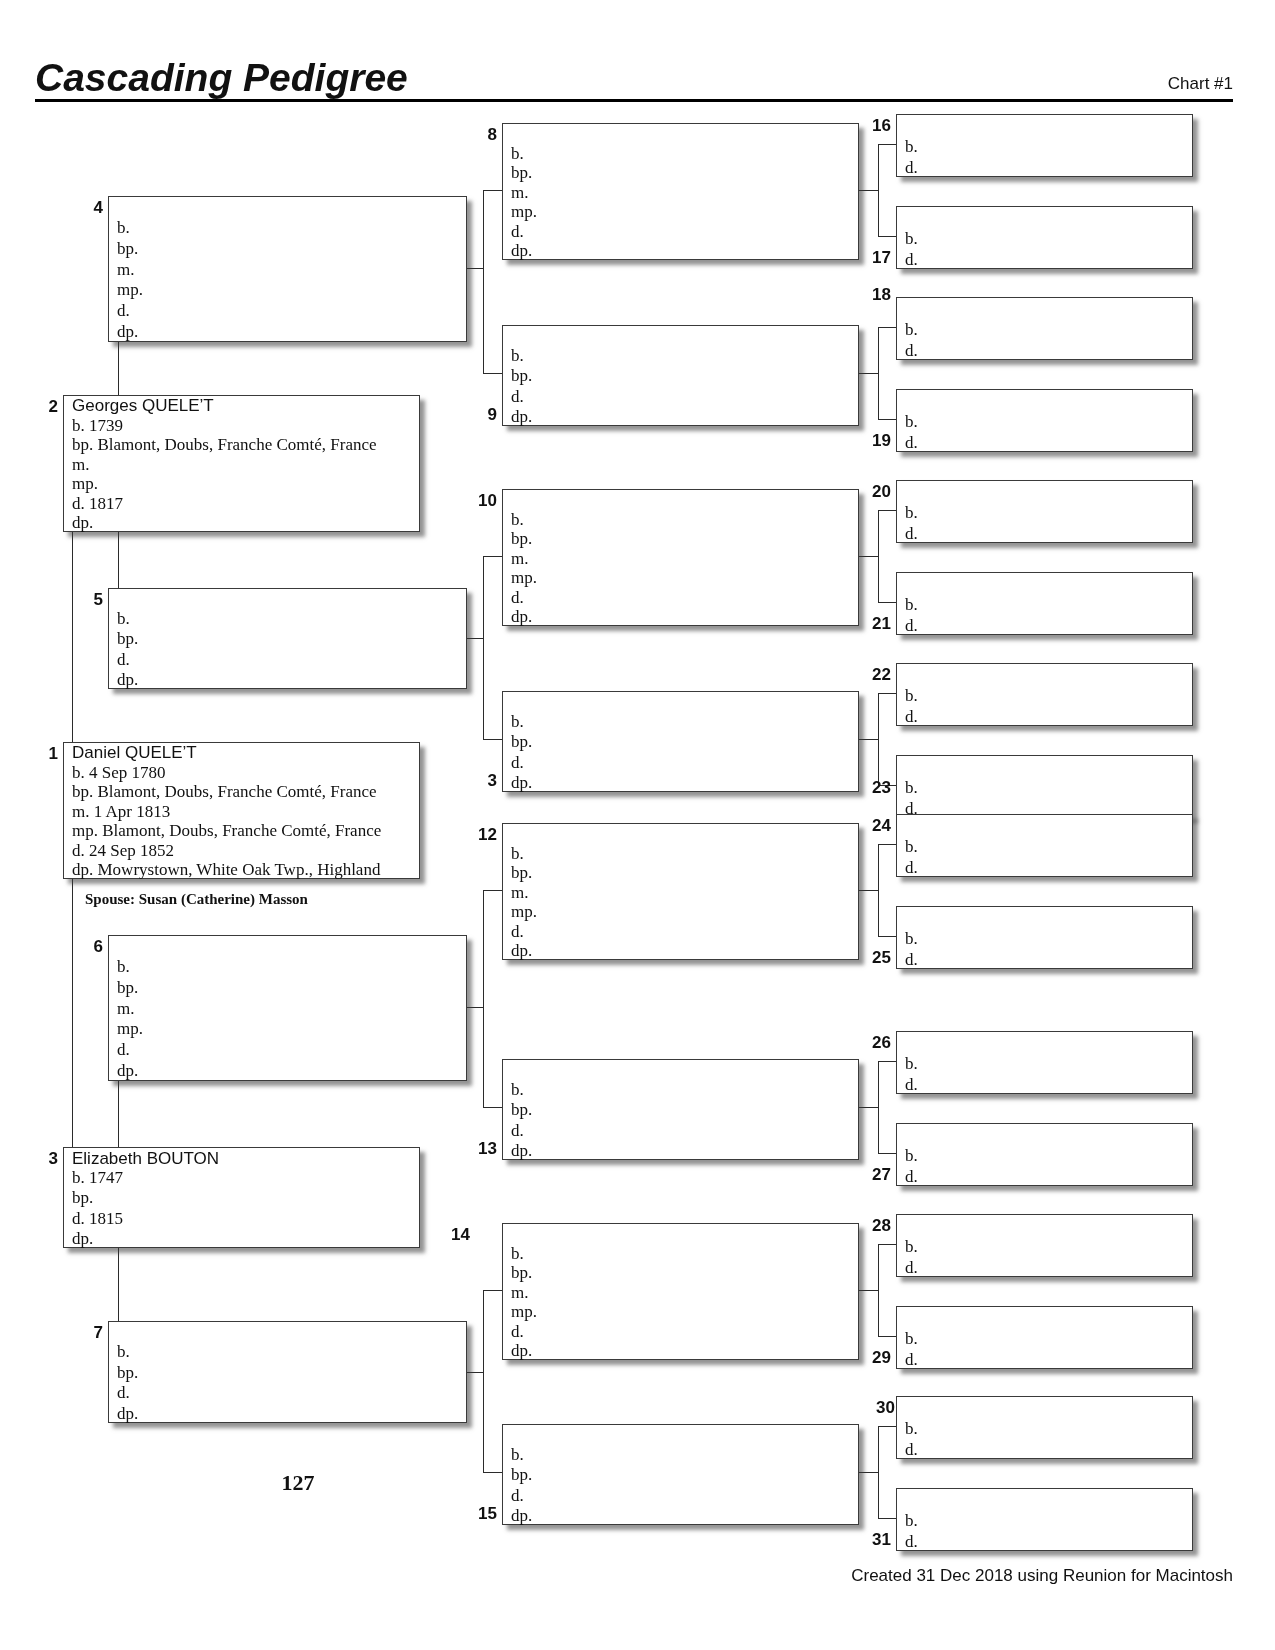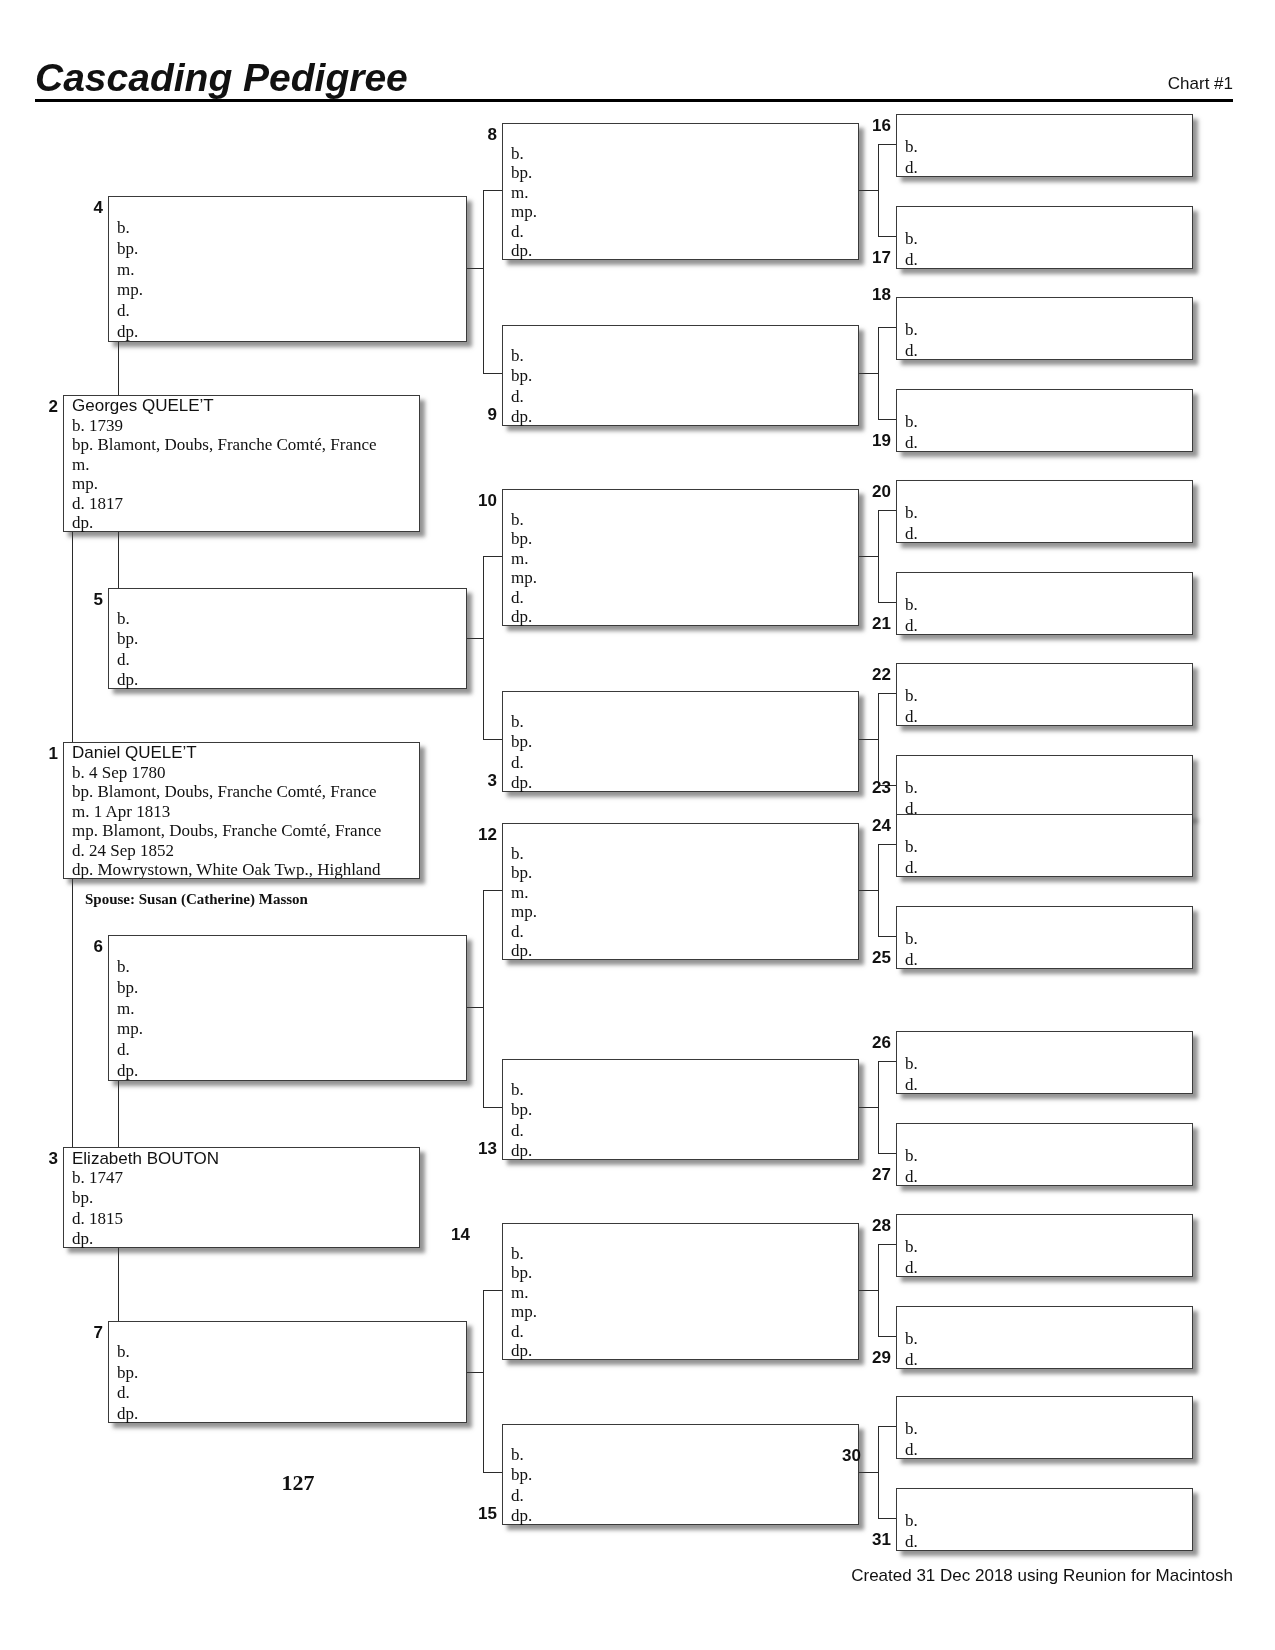--- a/index.html
+++ b/index.html
@@ -302,21 +302,21 @@
         <div class="bline bname" style="height: 21px; line-height: 22px;"></div>
         <div class="bline bfield" style="height: 21px; line-height: 21px;">b.</div>
         <div class="bline bfield" style="height: 21px; line-height: 21px;">d.</div>
       </div>
       <div class="bnum" style="left: 861px; top: 1348px;">29</div>
       <div class="box" style="left: 896px; top: 1396px; width: 297px; height: 63px;">
         <div class="bline bname" style="height: 21px; line-height: 22px;"></div>
         <div class="bline bfield" style="height: 21px; line-height: 21px;">b.</div>
         <div class="bline bfield" style="height: 21px; line-height: 21px;">d.</div>
       </div>
-      <div class="bnum" style="left: 831px; top: 1398px; margin-top: 48px;">30</div>
+      <div class="bnum" style="left: 865px; top: 1398px;">30</div>
       <div class="box" style="left: 896px; top: 1488px; width: 297px; height: 63px;">
         <div class="bline bname" style="height: 21px; line-height: 22px;"></div>
         <div class="bline bfield" style="height: 21px; line-height: 21px;">b.</div>
         <div class="bline bfield" style="height: 21px; line-height: 21px;">d.</div>
       </div>
       <div class="bnum" style="left: 861px; top: 1530px;">31</div>
     </div>
 
   <div class="spouse">Spouse: Susan (Catherine) Masson</div>
   <div class="pagenum">127</div>

